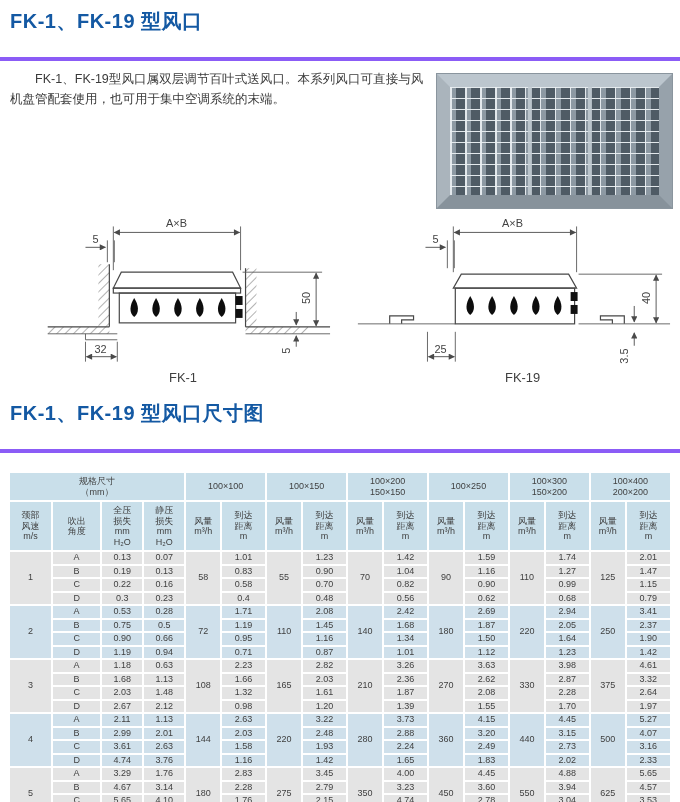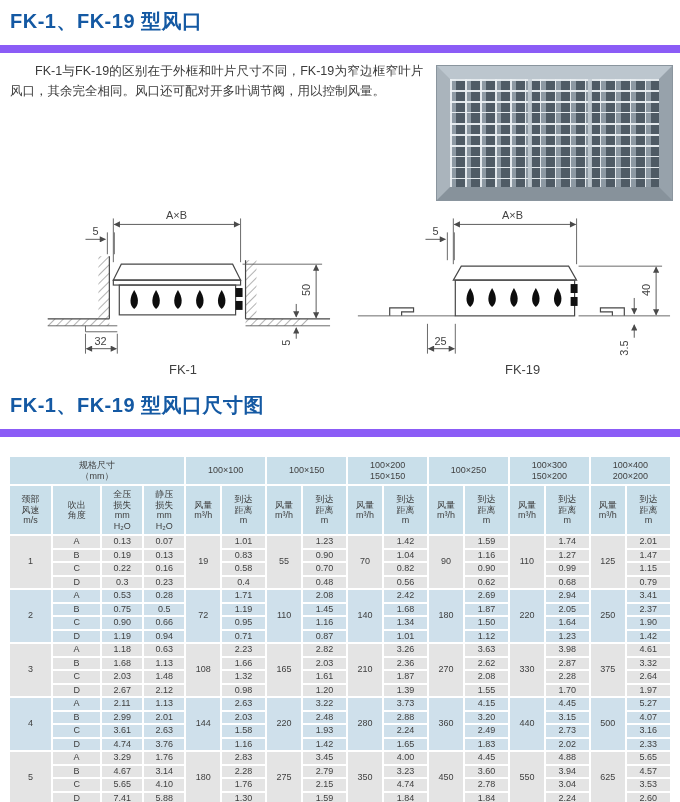--- a/index.html
+++ b/index.html
@@ -1,18 +1,18 @@
 <!DOCTYPE html>
 <html><head>
 <meta charset="utf-8">
 <style>
   html,body{margin:0;padding:0;background:#fff;}
   body{width:680px;height:802px;font-family:"Liberation Sans","DejaVu Sans",sans-serif;color:#3c3c3c;overflow:hidden;}
 
-  .title-block{border-bottom:8px solid #8b5cf6;padding:8px 0 10px 10px;}
+  .title-block{border-bottom:4px solid #8b5cf6;padding:8px 0 22px 10px;}
   .title-block h1{margin:0;font-size:20px;font-weight:bold;color:#1459a3;letter-spacing:0.5px;}
 
   .intro{display:flex;padding:9px 8px 2px 10px;gap:14px;}
   .intro-text{width:420px;font-size:12.5px;line-height:19.5px;text-align:justify;color:#3a3a3a;}
   .intro-text p{margin:0;text-indent:2em;}
 
   
   .photo{width:238px;height:134px;margin-top:4px;box-sizing:border-box;
     border:13px solid;border-color:#bcc6ce #97a2ab #87929b #aab4bc;
     background:#6d7a84;position:relative;box-shadow:0 0 0 1px #8a959e;}
@@ -43,21 +43,21 @@
 </style>
 </head>
 <body>
 
 <div class="title-block">
   <h1>FK-1、FK-19 型风口</h1>
 </div>
 
 <div class="intro">
   <div class="intro-text">
-    <p>FK-1与FK-19的区别在于外框和叶片尺寸不同，FK-19为窄边框窄叶片风口，其余完全相同。风口还可配对开多叶调节阀，用以控制风量。</p>
+    <p>FK-1、FK-19型风口属双层调节百叶式送风口。本系列风口可直接与风机盘管配套使用，也可用于集中空调系统的末端。</p>
   </div>
   <div class="photo">
     <div class="louvres"></div>
     <div class="divider d1"></div>
     <div class="divider d2"></div>
   </div>
 </div>
 
 <div class="diagrams">
 
@@ -259,21 +259,21 @@
 距离
 m</th>
       </tr>
     </thead>
     <tbody>
         <tr class="row-gray">
           <td rowspan="4">1</td>
           <td>A</td>
           <td>0.13</td>
           <td>0.07</td>
-          <td rowspan="4">19</td>
+          <td rowspan="4">58</td>
           <td>1.01</td>
           <td rowspan="4">55</td>
           <td>1.23</td>
           <td rowspan="4">70</td>
           <td>1.42</td>
           <td rowspan="4">90</td>
           <td>1.59</td>
           <td rowspan="4">110</td>
           <td>1.74</td>
           <td rowspan="4">125</td>

